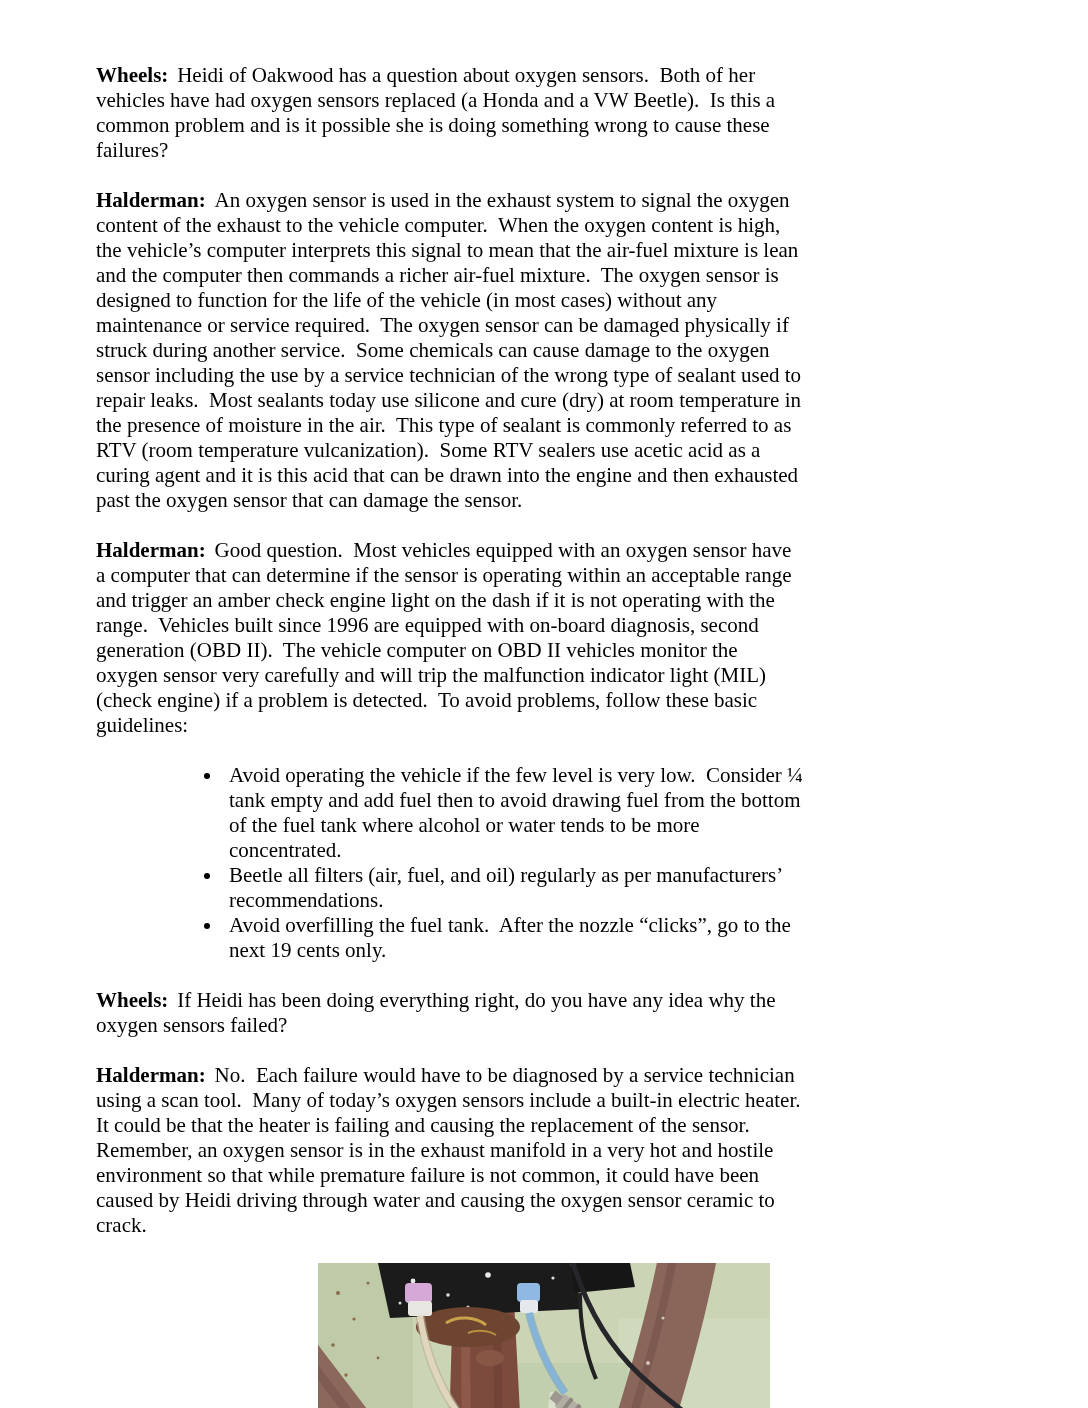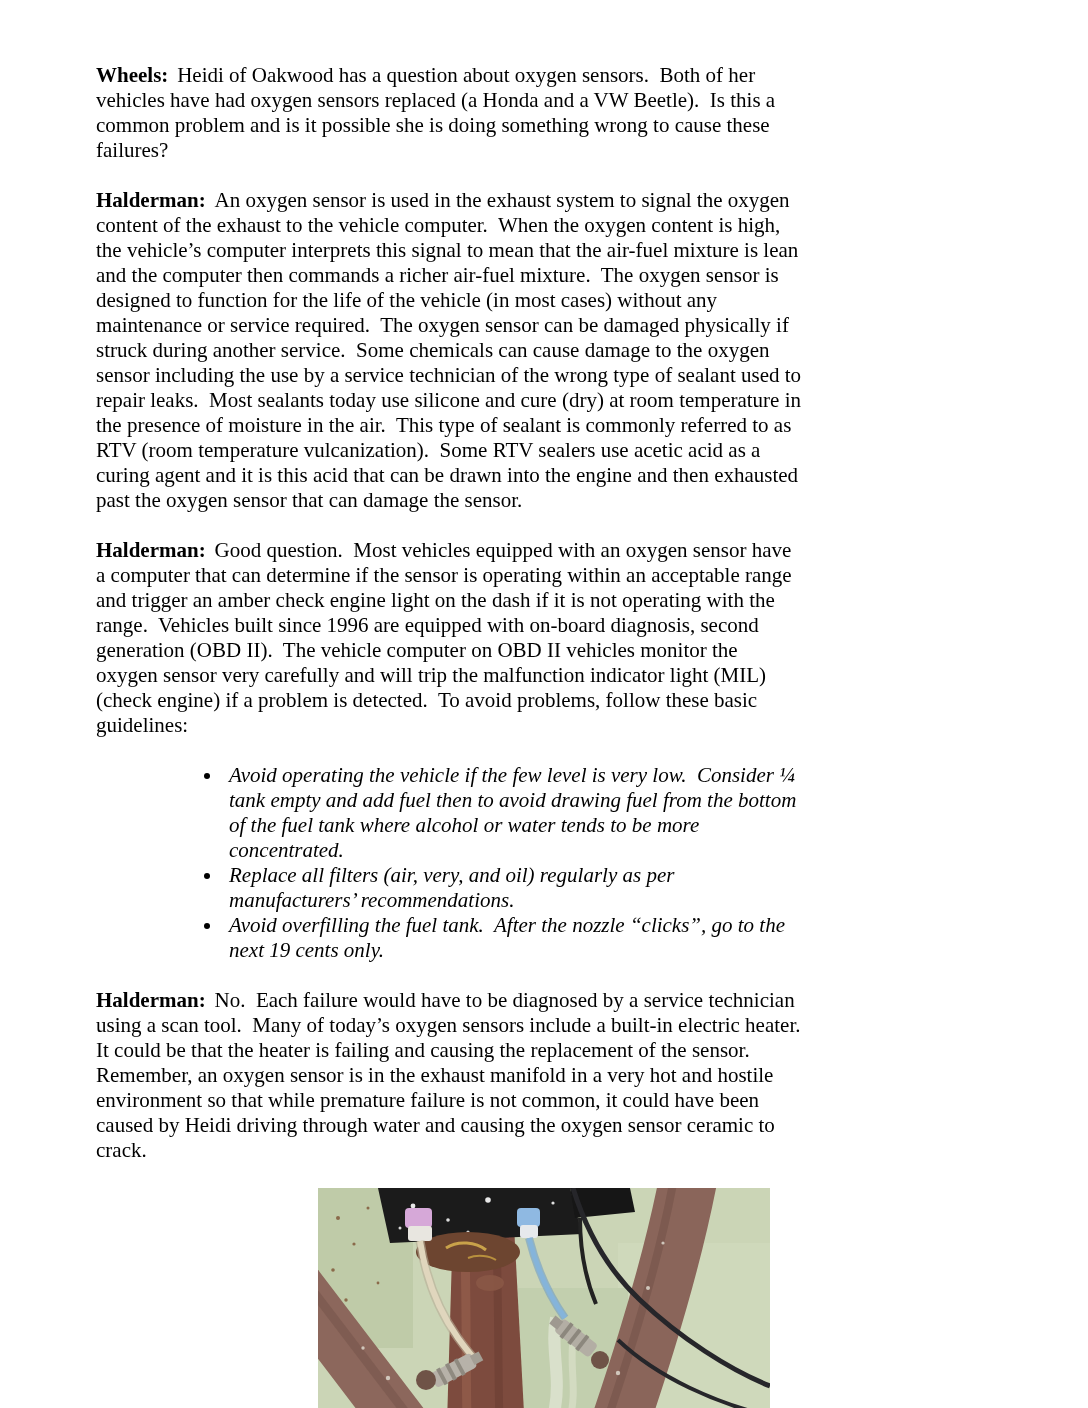--- a/index.html
+++ b/index.html
@@ -25,21 +25,20 @@
     white-space: pre-wrap;
   }
   .speaker {
     font-weight: bold;
     margin-right: 0.42em;
   }
   ul.bullets {
     margin: 0 0 25px 0;
     padding: 0 0 0 127px;
     list-style: disc outside;
-    font-style: italic;
   }
   ul.bullets li {
     font-size: 21px;
     line-height: 25px;
     margin: 0;
     padding-left: 6px;
     white-space: pre-wrap;
   }
   figure.photo {
     margin: 0 0 0 222px;
@@ -57,24 +56,25 @@
 
     <p><b class="speaker">Wheels:</b><span>Heidi of Oakwood has a question about oxygen sensors.  Both of her vehicles have had oxygen sensors replaced (a Honda and a VW Beetle).  Is this a common problem and is it possible she is doing something wrong to cause these failures?</span></p>
 
     <p><b class="speaker">Halderman:</b><span>An oxygen sensor is used in the exhaust system to signal the oxygen content of the exhaust to the vehicle computer.  When the oxygen content is high, the vehicle’s computer interprets this signal to mean that the air-fuel mixture is lean and the computer then commands a richer air-fuel mixture.  The oxygen sensor is designed to function for the life of the vehicle (in most cases) without any maintenance or service required.  The oxygen sensor can be damaged physically if struck during another service.  Some chemicals can cause damage to the oxygen sensor including the use by a service technician of the wrong type of sealant used to repair leaks.  Most sealants today use silicone and cure (dry) at room temperature in the presence of moisture in the air.  This type of sealant is commonly referred to as RTV (room temperature vulcanization).  Some RTV sealers use acetic acid as a curing agent and it is this acid that can be drawn into the engine and then exhausted past the oxygen sensor that can damage the sensor.</span></p>
 
 
     <p><b class="speaker">Halderman:</b><span>Good question.  Most vehicles equipped with an oxygen sensor have a computer that can determine if the sensor is operating within an acceptable range and trigger an amber check engine light on the dash if it is not operating with the range.  Vehicles built since 1996 are equipped with on-board diagnosis, second generation (OBD II).  The vehicle computer on OBD II vehicles monitor the oxygen sensor very carefully and will trip the malfunction indicator light (MIL) (check engine) if a problem is detected.  To avoid problems, follow these basic guidelines:</span></p>
 
     <ul class="bullets">
       <li>Avoid operating the vehicle if the few level is very low.  Consider ¼ tank empty and add fuel then to avoid drawing fuel from the bottom of the fuel tank where alcohol or water tends to be more concentrated.</li>
-      <li>Replace all filters (air, very, and oil) regularly as per manufacturers’ recommendations.</li>
+      <li>Beetle all filters (air, fuel, and oil) regularly as per manufacturers’ recommendations.</li>
       <li>Avoid overfilling the fuel tank.  After the nozzle “clicks”, go to the next 19 cents only.</li>
     </ul>
 
+    <p><b class="speaker">Wheels:</b><span>If Heidi has been doing everything right, do you have any idea why the oxygen sensors failed?</span></p>
 
     <p><b class="speaker">Halderman:</b><span>No.  Each failure would have to be diagnosed by a service technician using a scan tool.  Many of today’s oxygen sensors include a built-in electric heater.  It could be that the heater is failing and causing the replacement of the sensor.  Remember, an oxygen sensor is in the exhaust manifold in a very hot and hostile environment so that while premature failure is not common, it could have been caused by Heidi driving through water and causing the oxygen sensor ceramic to crack.</span></p>
 
   </article>
 
   <figure class="photo">
     <svg width="452" height="337" viewBox="0 0 452 337" xmlns="http://www.w3.org/2000/svg" role="img">
 
       <rect x="0" y="0" width="452" height="337" fill="#cbd5b6"></rect>
       <rect x="0" y="0" width="95" height="160" fill="#bfcba8"></rect>

